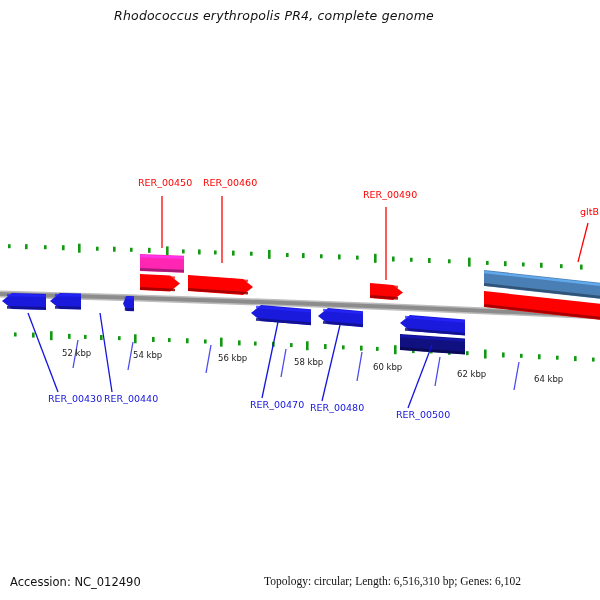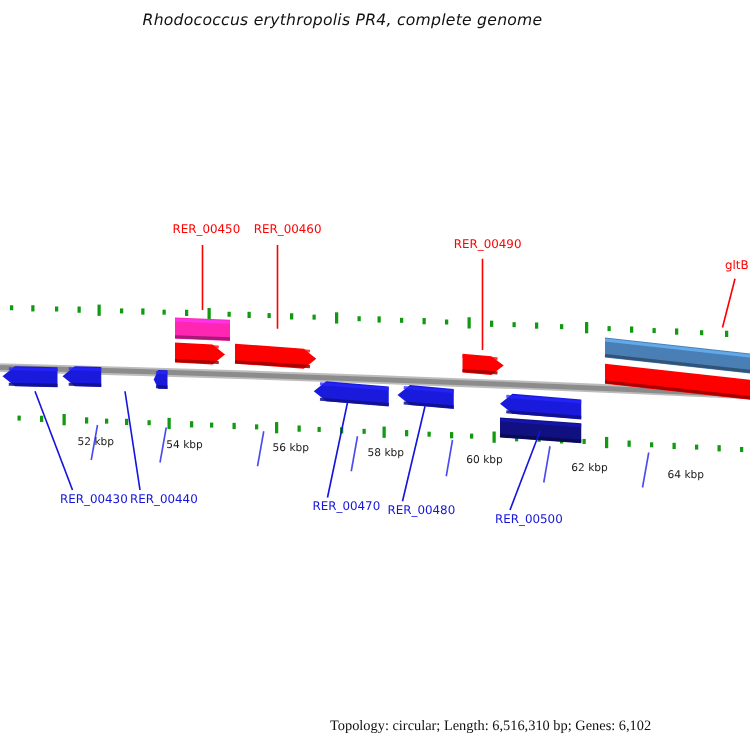--- a/index.html
+++ b/index.html
@@ -261,16 +261,17 @@
         <line x1="278" y1="322" x2="262" y2="398" stroke="#1414dc" stroke-width="1.3"></line>
         <text x="250" y="408" class="lbl-blue">RER_00470</text>
         <line x1="340" y1="325" x2="322" y2="401" stroke="#1414dc" stroke-width="1.3"></line>
         <text x="310" y="411" class="lbl-blue">RER_00480</text>
         <line x1="432" y1="345" x2="408" y2="408" stroke="#1414dc" stroke-width="1.3"></line>
         <text x="396" y="418" class="lbl-blue">RER_00500</text>
       </g>
   </svg>
 
   <div class="footer">
+    <span class="footer-accession">Accession: NC_012490</span>
     <span class="footer-stats">Topology: circular; Length: 6,516,310 bp; Genes: 6,102</span>
   </div>
 
 </div>
 
 </body></html>

